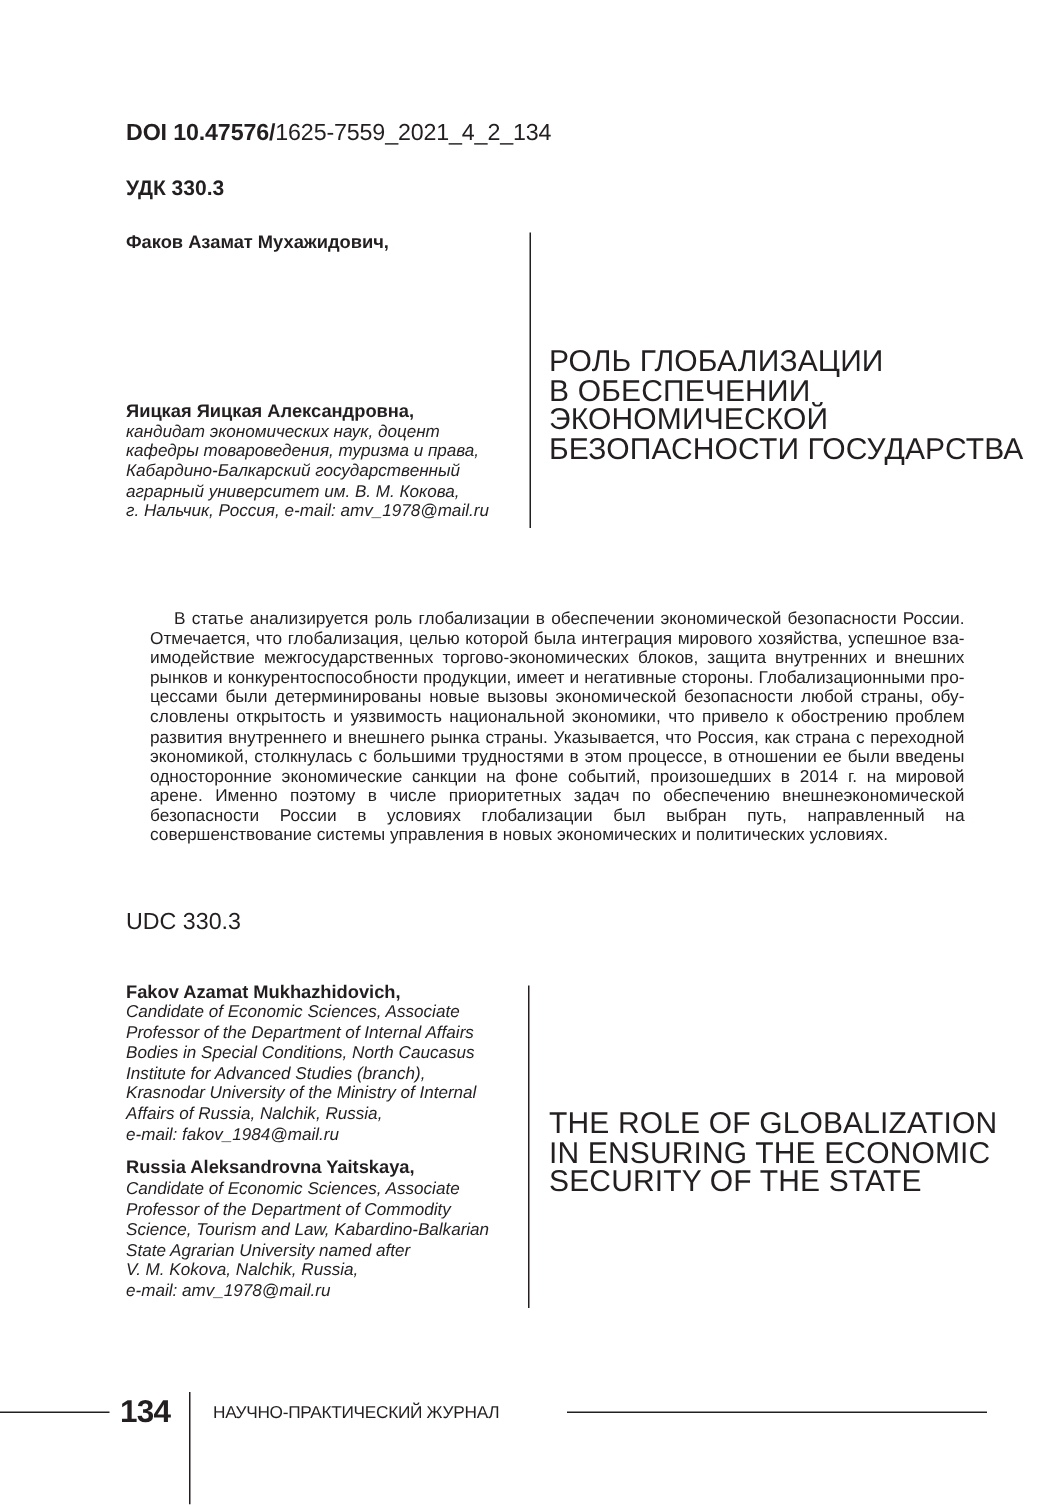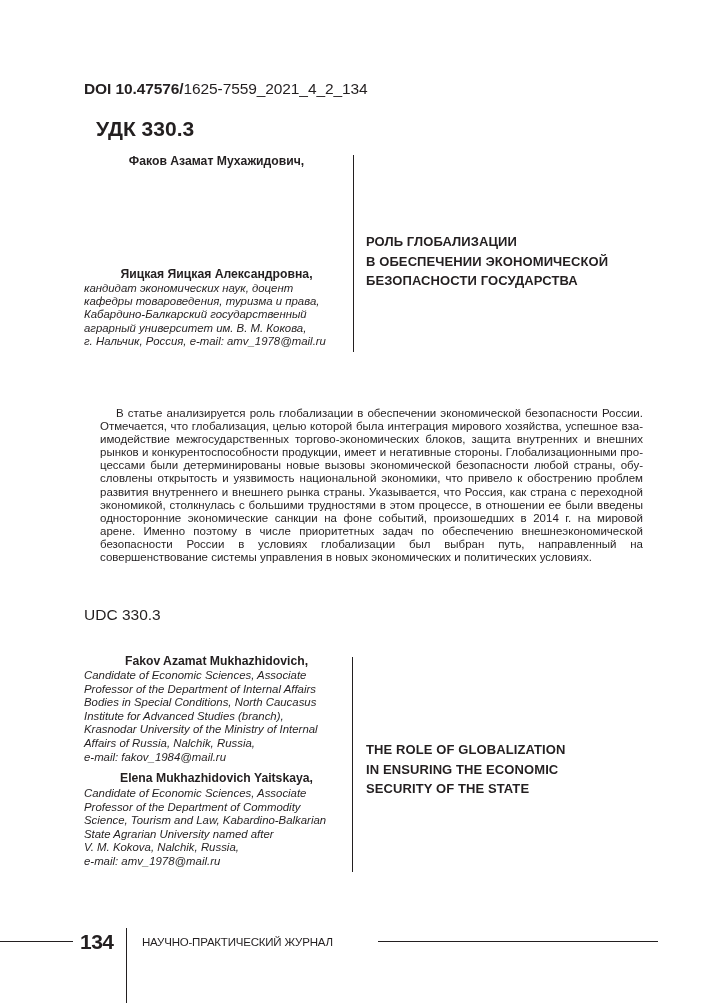--- a/index.html
+++ b/index.html
@@ -20,52 +20,50 @@
     .doi {
       left: 84px; top: 80px;
       font-size: 15.5px;
       white-space: nowrap;
       letter-spacing: -0.1px;
     }
     .doi .bold { font-weight: bold; }
 
     .udk {
       left: 84px; top: 117px;
-      font-size: 21px;
+      font-size: 14px;
       font-weight: bold;
-      margin-left: 12px;
     }
 
     .author-col {
       left: 84px;
       width: 265px;
     }
     .author-name {
       font-size: 12.2px;
       font-weight: bold;
       line-height: 15px;
       white-space: nowrap;
-      text-align: center;
     }
     .author-aff {
       font-size: 11.4px;
       font-style: italic;
       line-height: 13.2px;
       white-space: pre-line;
     }
 
     .vline {
       width: 1px;
       background: #231f20;
     }
 
     .title {
       left: 366px;
-      font-size: 13px;
-      font-weight: bold;
+      font-size: 20px;
+      font-weight: normal;
       line-height: 19.5px;
       white-space: pre-line;
       letter-spacing: 0.1px;
     }
 
     .abstract {
       left: 84px; top: 391px;
       width: 575px;
       font-size: 11.5px;
       line-height: 13.1px;
@@ -138,21 +136,21 @@
   <div class="author-name">Fakov Azamat Mukhazhidovich,</div>
   <div class="author-aff" style="line-height:13.6px;">Candidate of Economic Sciences, Associate
 Professor of the Department of Internal Affairs
 Bodies in Special Conditions, North Caucasus
 Institute for Advanced Studies (branch),
 Krasnodar University of the Ministry of Internal
 Affairs of Russia, Nalchik, Russia,
 e-mail: fakov_1984@mail.ru</div>
 </div>
 <div class="abs author-col" style="top:770px;">
-  <div class="author-name" style="line-height:17px;">Elena Mukhazhidovich Yaitskaya,</div>
+  <div class="author-name" style="line-height:17px;">Russia Aleksandrovna Yaitskaya,</div>
   <div class="author-aff" style="line-height:13.6px;">Candidate of Economic Sciences, Associate
 Professor of the Department of Commodity
 Science, Tourism and Law, Kabardino-Balkarian
 State Agrarian University named after
 V. M. Kokova, Nalchik, Russia,
 e-mail: amv_1978@mail.ru</div>
 </div>
 
 <div class="abs vline" style="left:352px; top:657px; height:215px;"></div>
 

